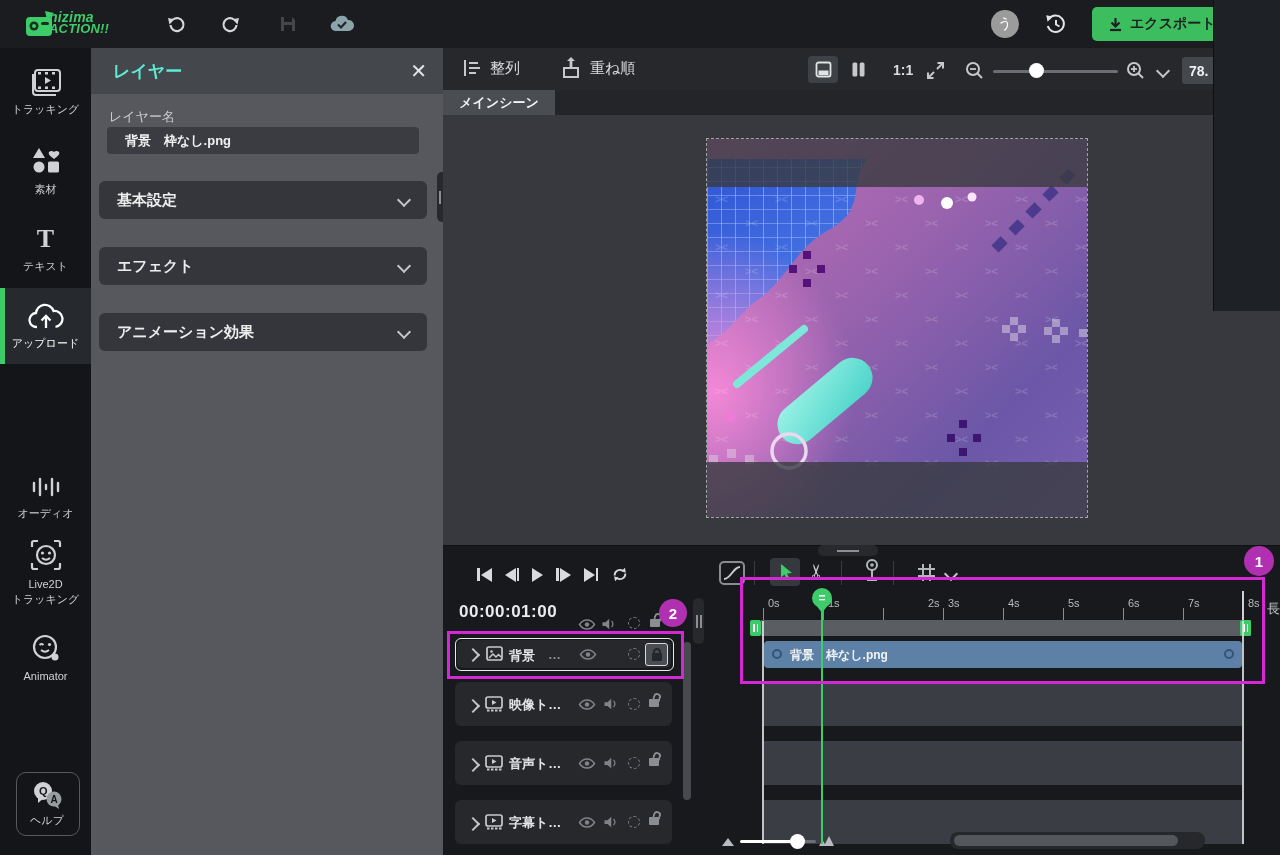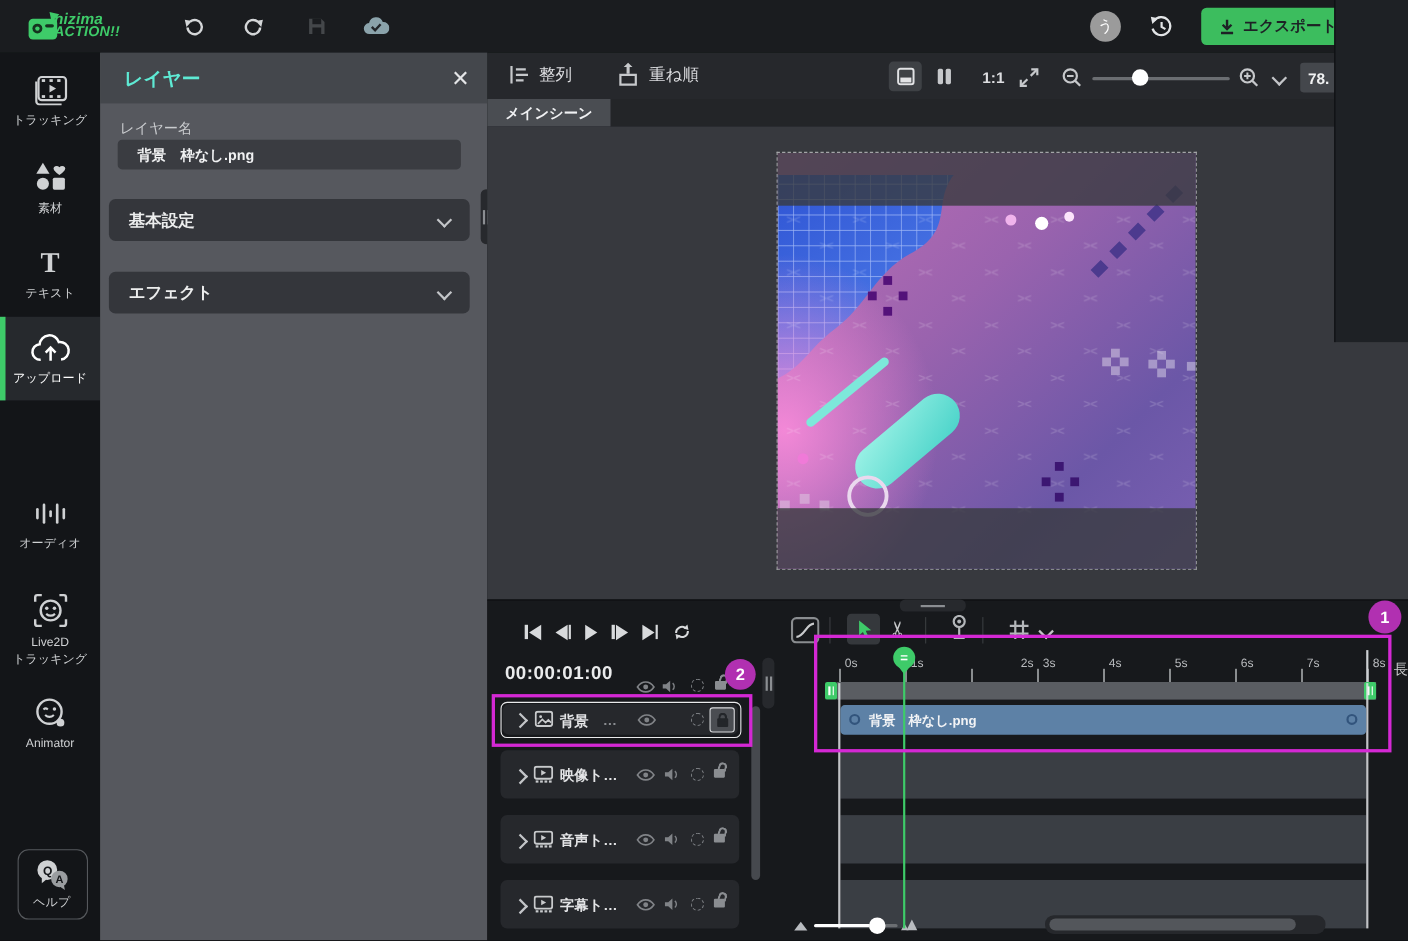--- a/index.html
+++ b/index.html
@@ -186,21 +186,21 @@
     <svg width="36" height="28" viewBox="0 0 36 28">
         <path d="M9,25 a7,7 0 0 1 -1,-14 A9,9 0 0 1 25.5,9 a6.8,6.8 0 0 1 2,15.8" fill="none" stroke="#ffffff" stroke-width="2.3"></path>
         <path d="M18,26 v-11" stroke="#ffffff" stroke-width="2.3"></path>
         <path d="M13.5,18.5 l4.5,-4.5 4.5,4.5" fill="none" stroke="#ffffff" stroke-width="2.3"></path>
       </svg>
     <span style="color:#fff;">アップロード</span>
   </div>
   <div class="ab active-bar" style="top:288px;height:76px;"></div>
 
 
-  <div class="ab side-item" style="top:454px;">
+  <div class="ab side-item" style="top:474px;">
     <svg width="34" height="26" viewBox="0 0 34 26">
         <g stroke="#cfd1d3" stroke-width="2.4" stroke-linecap="round">
           <line x1="5" y1="9" x2="5" y2="17"></line>
           <line x1="11" y1="5" x2="11" y2="21"></line>
           <line x1="17" y1="11" x2="17" y2="15"></line>
           <line x1="23" y1="5" x2="23" y2="21"></line>
           <line x1="29" y1="9" x2="29" y2="17"></line>
         </g>
       </svg>
     <span>オーディオ</span>
@@ -255,20 +255,24 @@
   </div>
   <div class="ab lp-label" style="left:109px;top:108px;">レイヤー名</div>
   <div class="ab lp-input" style="left:107px;top:127px;width:312px;height:27px;">背景　枠なし.png</div>
 
   <div class="ab lp-section" style="left:99px;top:247px;width:328px;height:38px;">
     <span>エフェクト</span>
     <span class="chev down"></span>
   </div>
   <div class="ab lp-section" style="left:99px;top:181px;width:328px;height:38px;">
     <span>基本設定</span>
+    <span class="chev down"></span>
+  </div>
+  <div class="ab lp-section" style="left:99px;top:313px;width:328px;height:38px;">
+    <span>アニメーション効果</span>
     <span class="chev down"></span>
   </div>
   <div class="ab vhandle" style="left:437px;top:172px;width:10px;height:50px;">
       <i></i>
       <i></i>
     </div>
 
   <div class="ab cv-toolbar"></div>
   <div class="ab row" style="left:462px;top:58px;gap:8px;">
     <svg width="20" height="20" viewBox="0 0 20 20">

